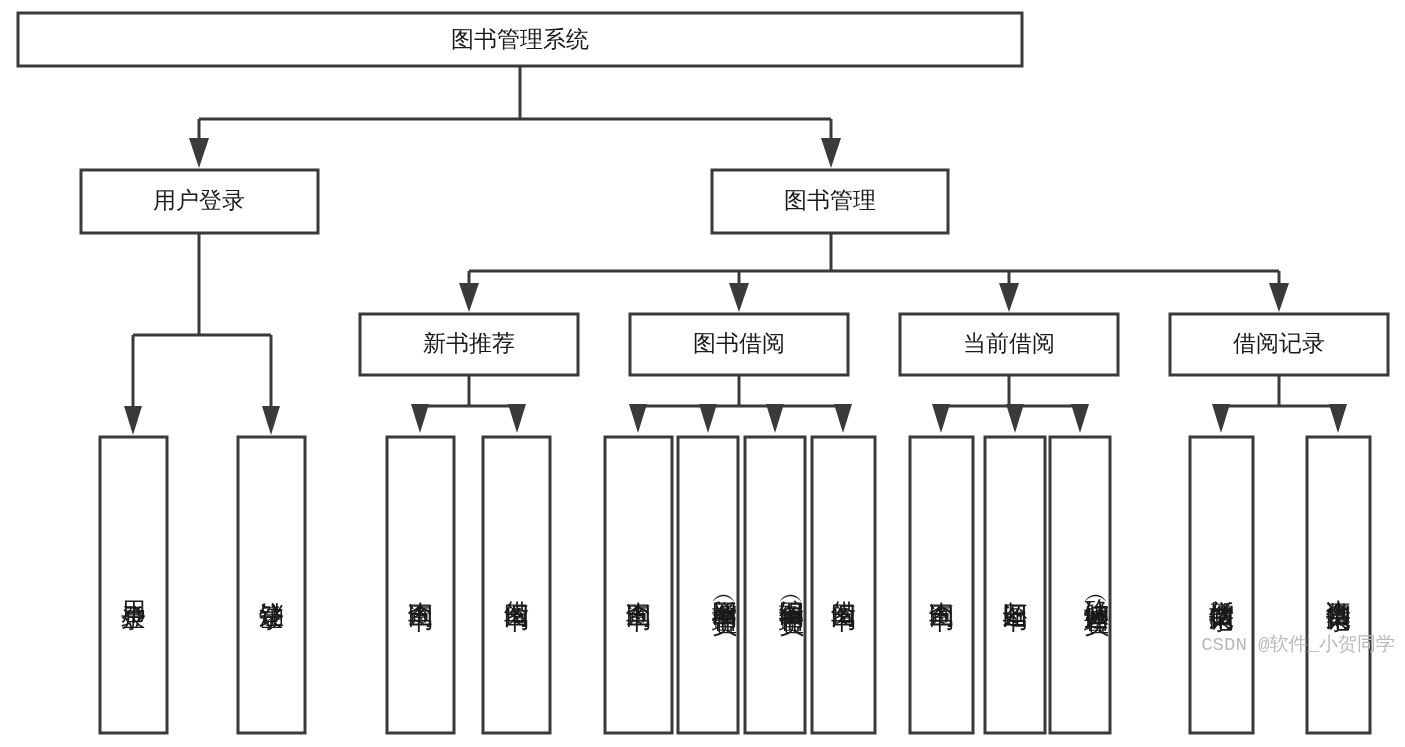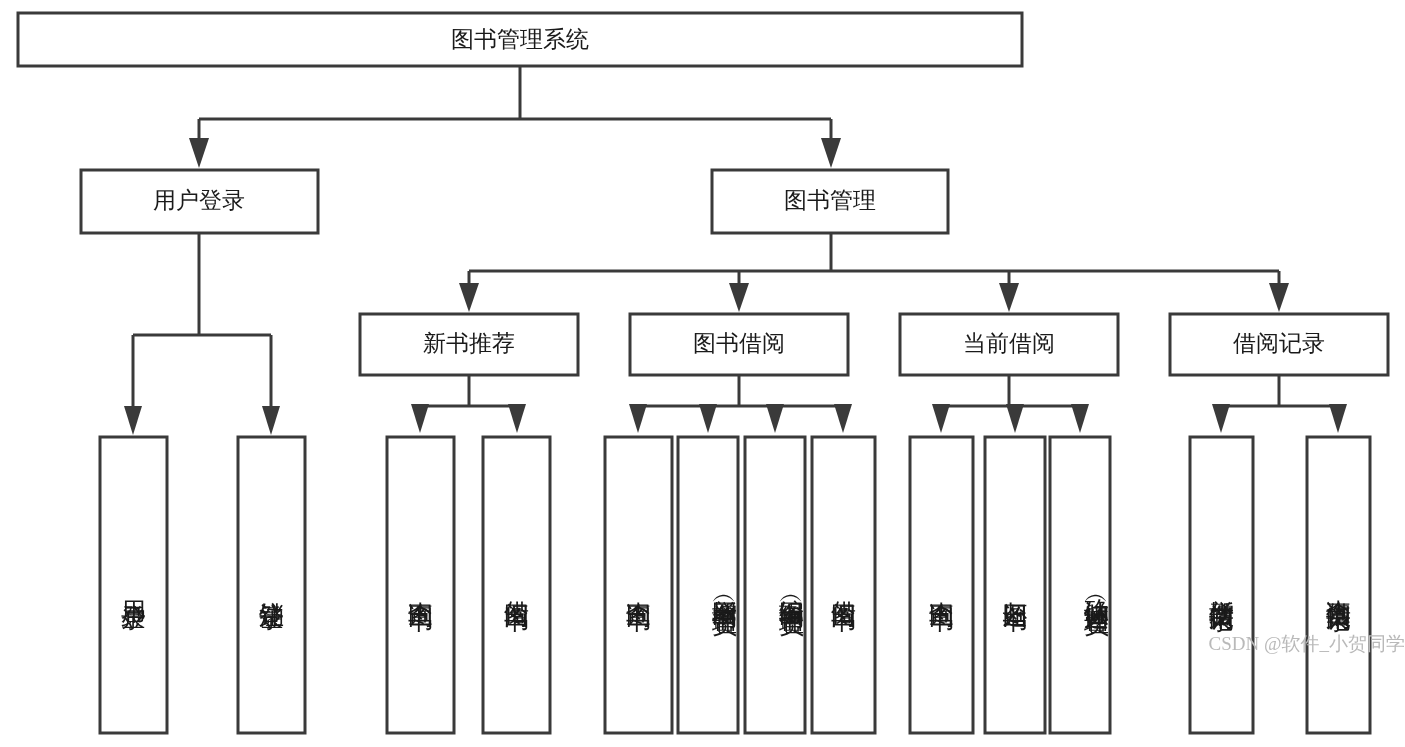--- a/index.html
+++ b/index.html
@@ -59,23 +59,23 @@
     letter-spacing: 2px;
     text-align: center;
     display: flex;
     align-items: center;
     justify-content: center;
     white-space: nowrap;
     pointer-events: none;
   }
   .watermark {
     position: absolute;
-    right: 0;
+    right: 10px;
     bottom: 4px;
-    font-family: Liberation Serif, serif;
+    font-family: Liberation Mono, monospace;
     font-size: 19px;
     color: #b9b9b9;
     white-space: nowrap;
   }
 </style>
 </head>
 <body>
 
 <div id="diagram-root">
 

